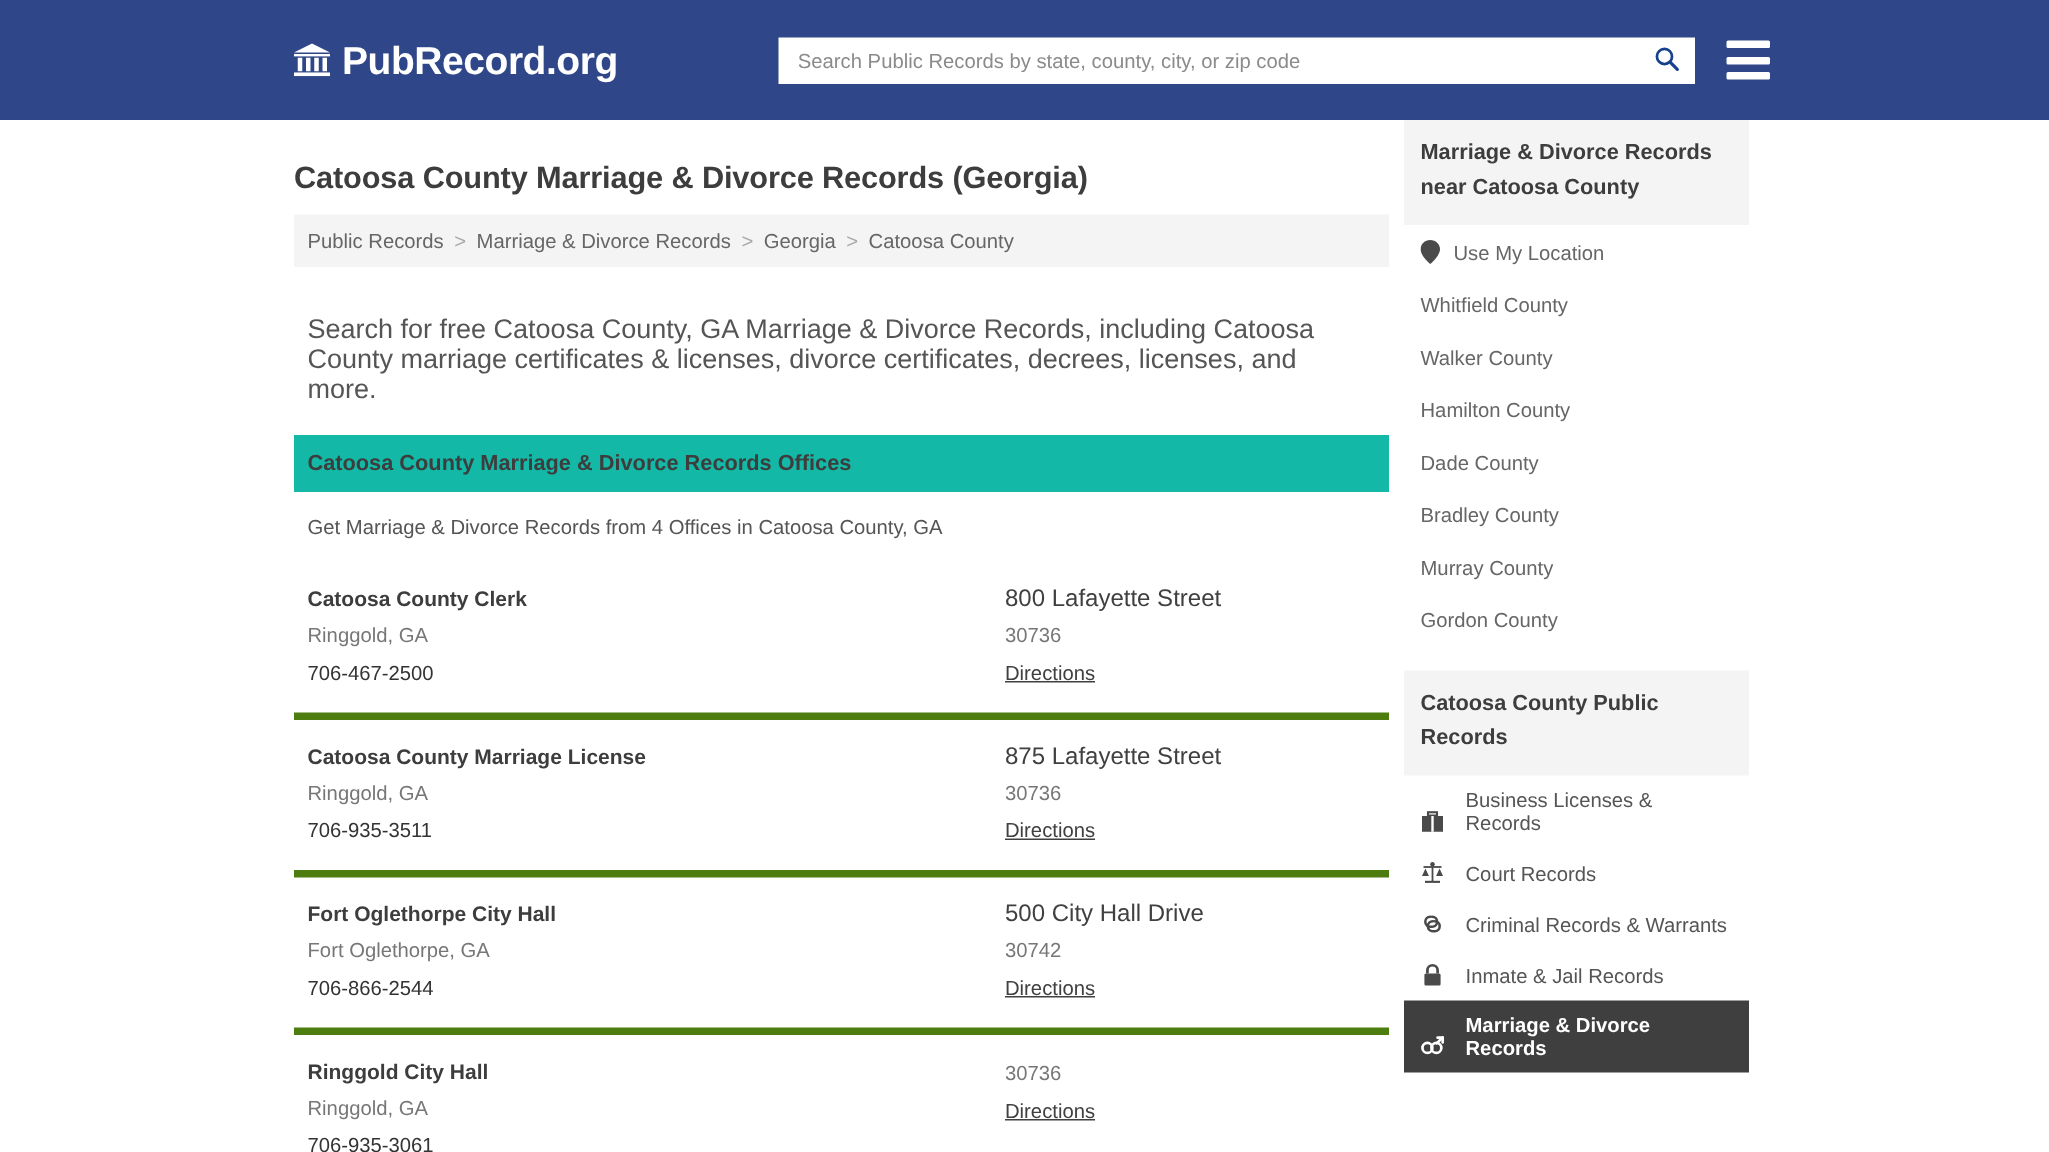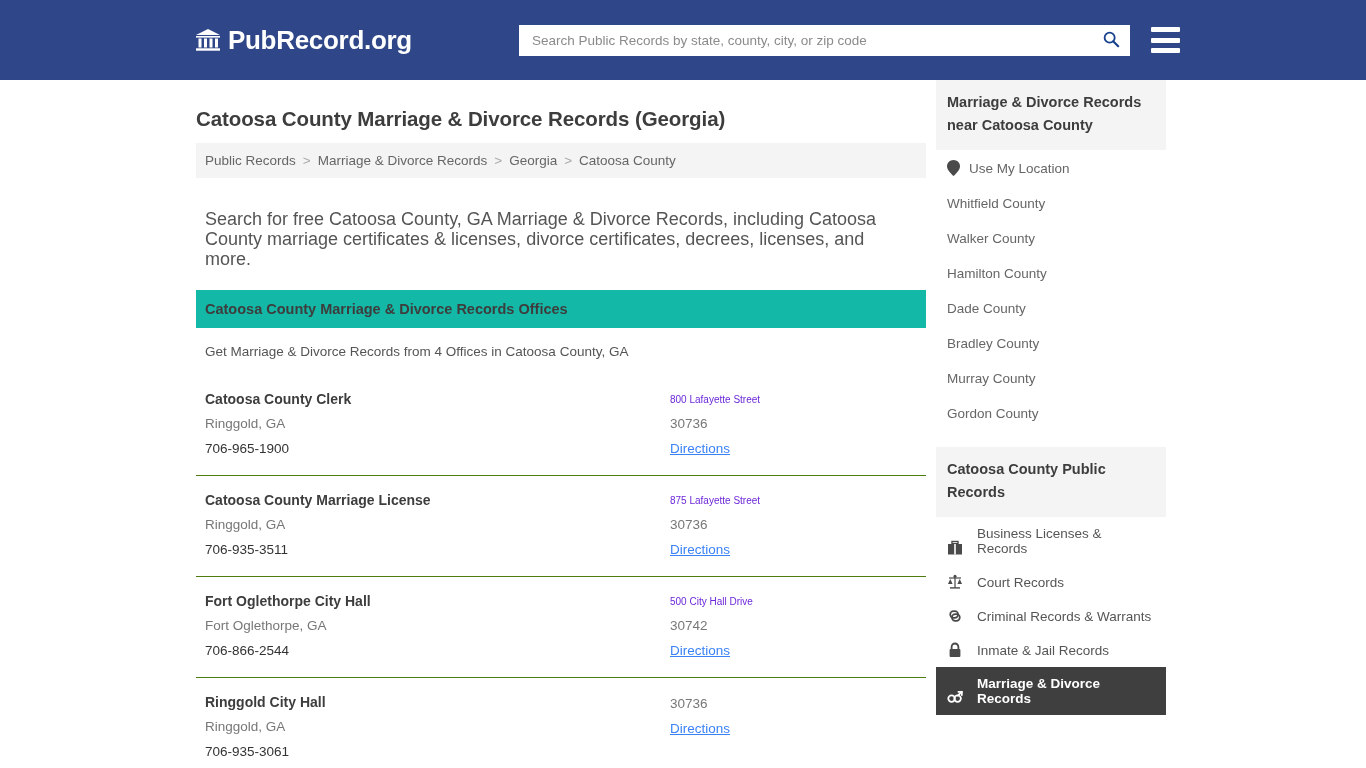--- a/index.html
+++ b/index.html
@@ -125,35 +125,35 @@
     color: #555;
     padding: 14px 9px 0 9px;
     line-height: 20px;
   }
 
   
   .offices { margin-top: 13px; }
   .office-row {
     display: flex;
     padding: 13px 9px 14px 9px;
-    border-bottom: 1px solid #4d7c0f;
+    border-bottom: 5px solid #4d7c0f;
   }
   .office-row:last-child { border-bottom: 0; }
   .office-left { width: 465px; flex: none; }
   .office-right { flex: 1; }
   .office-name {
     font-size: 14px; font-weight: bold; color: #3d3d3d;
     line-height: 23px; cursor: pointer;
   }
   .office-city { font-size: 13.5px; color: #777; line-height: 25px; }
   .office-phone { font-size: 13.5px; color: #333; line-height: 25px; }
-  .office-addr { font-size: 10px; color: #6d28d9; line-height: 23px; }
+  .office-addr { font-size: 16px; color: #404040; line-height: 23px; }
   .office-zip { font-size: 13.5px; color: #777; line-height: 25px; }
   .directions {
-    font-size: 13.5px; color: #3b82f6;
+    font-size: 13.5px; color: #404040;
     text-decoration: underline; cursor: pointer;
     line-height: 25px; display: inline-block;
   }
 
   
   .side-panel-head {
     background: #f4f4f4;
     font-size: 14.5px;
     font-weight: bold;
     color: #3d3d3d;
@@ -248,21 +248,21 @@
 
     <div class="section-head">Catoosa County Marriage &amp; Divorce Records Offices</div>
     <div class="section-sub">Get Marriage &amp; Divorce Records from 4 Offices in Catoosa County, GA</div>
 
     <div class="offices">
 
       <div class="office-row">
         <div class="office-left">
           <div class="office-name">Catoosa County Clerk</div>
           <div class="office-city">Ringgold, GA</div>
-          <div class="office-phone">706-965-1900</div>
+          <div class="office-phone">706-467-2500</div>
         </div>
         <div class="office-right">
           <div class="office-addr">800 Lafayette Street</div>
           <div class="office-zip">30736</div>
           <a class="directions">Directions</a>
         </div>
       </div>
 
       <div class="office-row">
         <div class="office-left">

